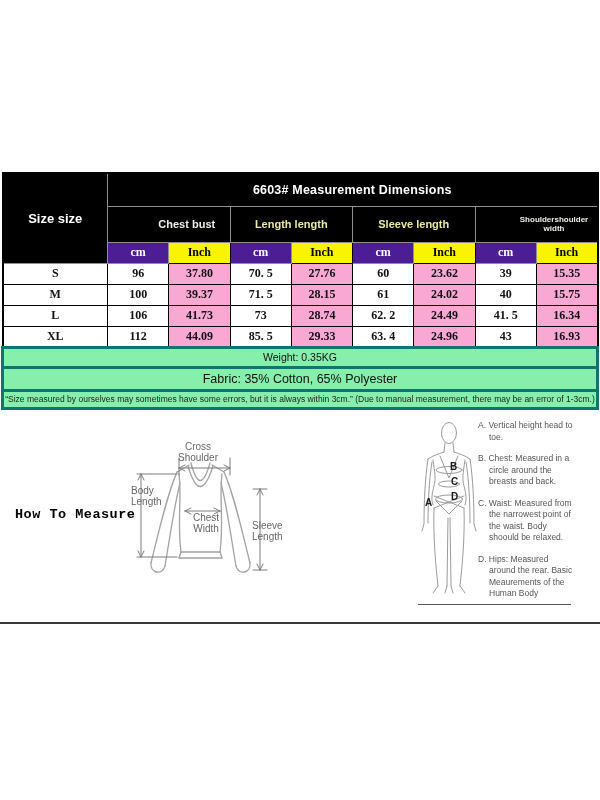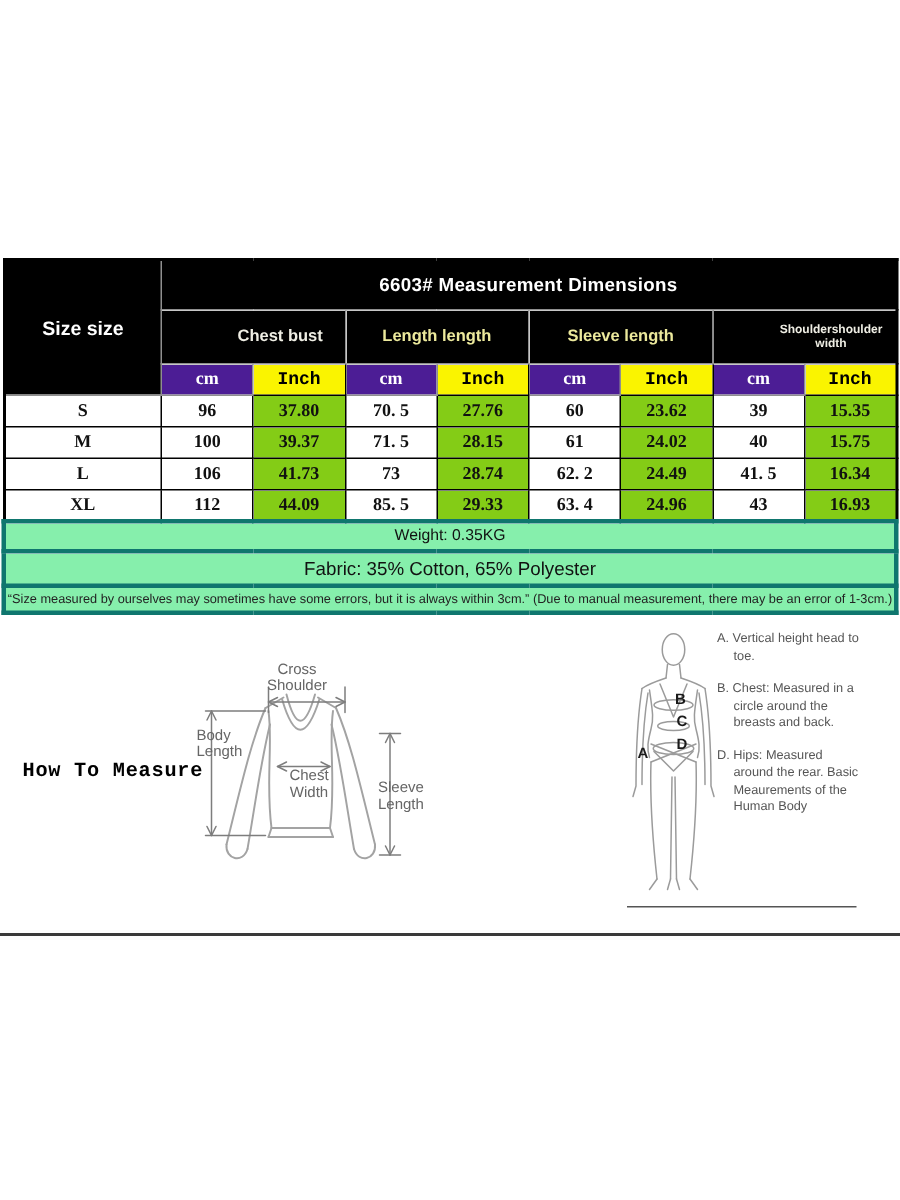--- a/index.html
+++ b/index.html
@@ -22,25 +22,25 @@
   td.hdr-title { height:33px; font-size:12.5px; letter-spacing:.2px; }
   td.hdr-size  { font-size:13px; }
   td.hdr-group { height:36px; }
   td.hdr-group.small { font-size:8px; }
   td.hdr-group.pale-yellow { color:#ece99c; }
   td.hdr-group.off-white   { color:#efeee4;padding-left:36px; }
 
   td.unit-cm   { height:21px; background:#4c1d95; color:#fff; border:1px solid #8f8f8f;
                  font-family:"Liberation Serif", serif; font-weight:bold; font-size:12px; }
   td.unit-inch { height:21px; background:#faf400; color:#000; border:1px solid #000;
-                 font-family:Liberation Mono, monospace; font-weight:bold; font-size:12px; }
+                 font-family:Liberation Serif, serif; font-weight:bold; font-size:12px; }
 
   td.val { height:21px; background:#fff; border:1px solid #000;
            font-family:"Liberation Serif", serif; font-weight:bold; font-size:12px; color:#111; }
-  td.val.inch { background:#84cc16; }
+  td.val.inch { background:#f9a8d4; }
 
   td.full-row { background:#86efac; border:3px solid #0f766e; color:#111; }
   td.weight-row { height:20px; font-size:10.5px; }
   td.fabric-row { height:23px; font-size:12.5px; }
   td.note-row   { height:18px; font-size:8.5px; color:#222; }
 
   
   .how-to-measure {
     position:absolute; left:3px; top:507px; width:120px;
     font-family:"Liberation Mono", monospace; font-weight:bold;
@@ -245,19 +245,20 @@
   </svg>
 
   <div class="fig-letter" style="left:425px; top:497px;">A</div>
   <div class="fig-letter" style="left:450px; top:461px;">B</div>
   <div class="fig-letter" style="left:451px; top:476px;">C</div>
   <div class="fig-letter" style="left:451px; top:491px;">D</div>
 
   <div class="instructions">
     <div class="mi">A. Vertical height head to toe.</div>
     <div class="mi">B. Chest: Measured in a circle around the breasts and back.</div>
+    <div class="mi">C. Waist: Measured from the narrowest point of the waist. Body shoould be relaxed.</div>
     <div class="mi">D. Hips: Measured around the rear. Basic Meaurements of the Human Body</div>
   </div>
 
   <div class="underline-short"></div>
   <div class="hr-full"></div>
 
 </div>
 
 </body></html>

